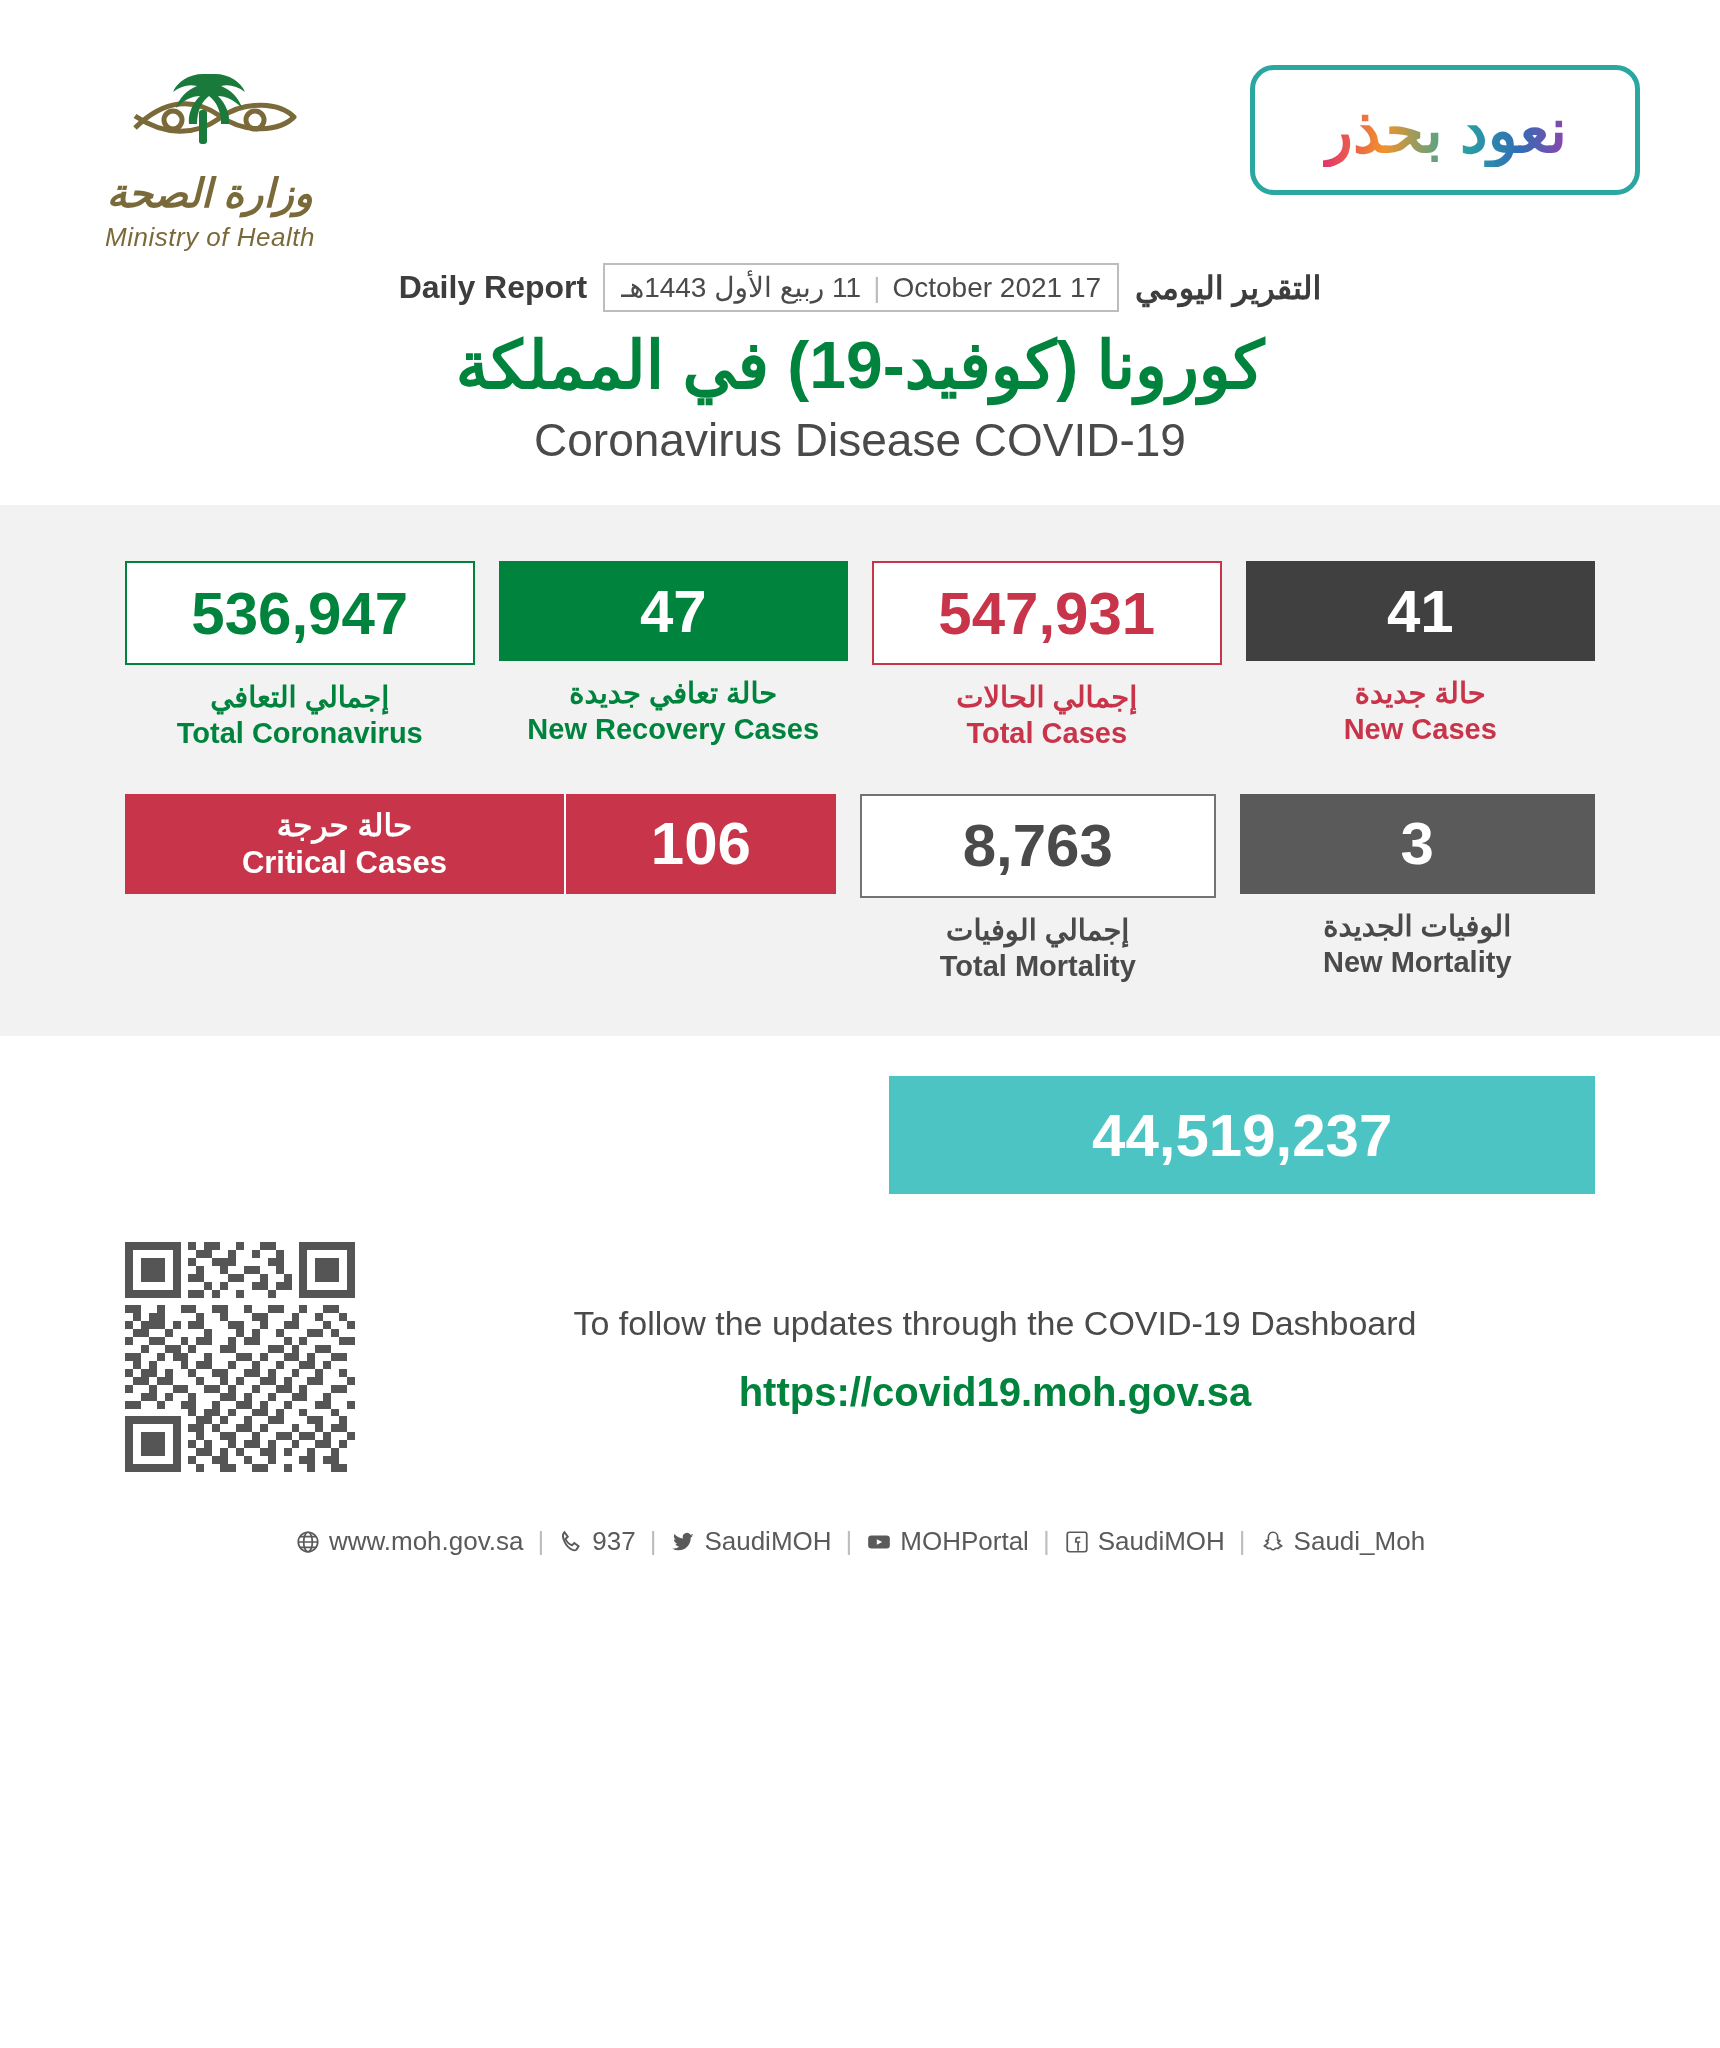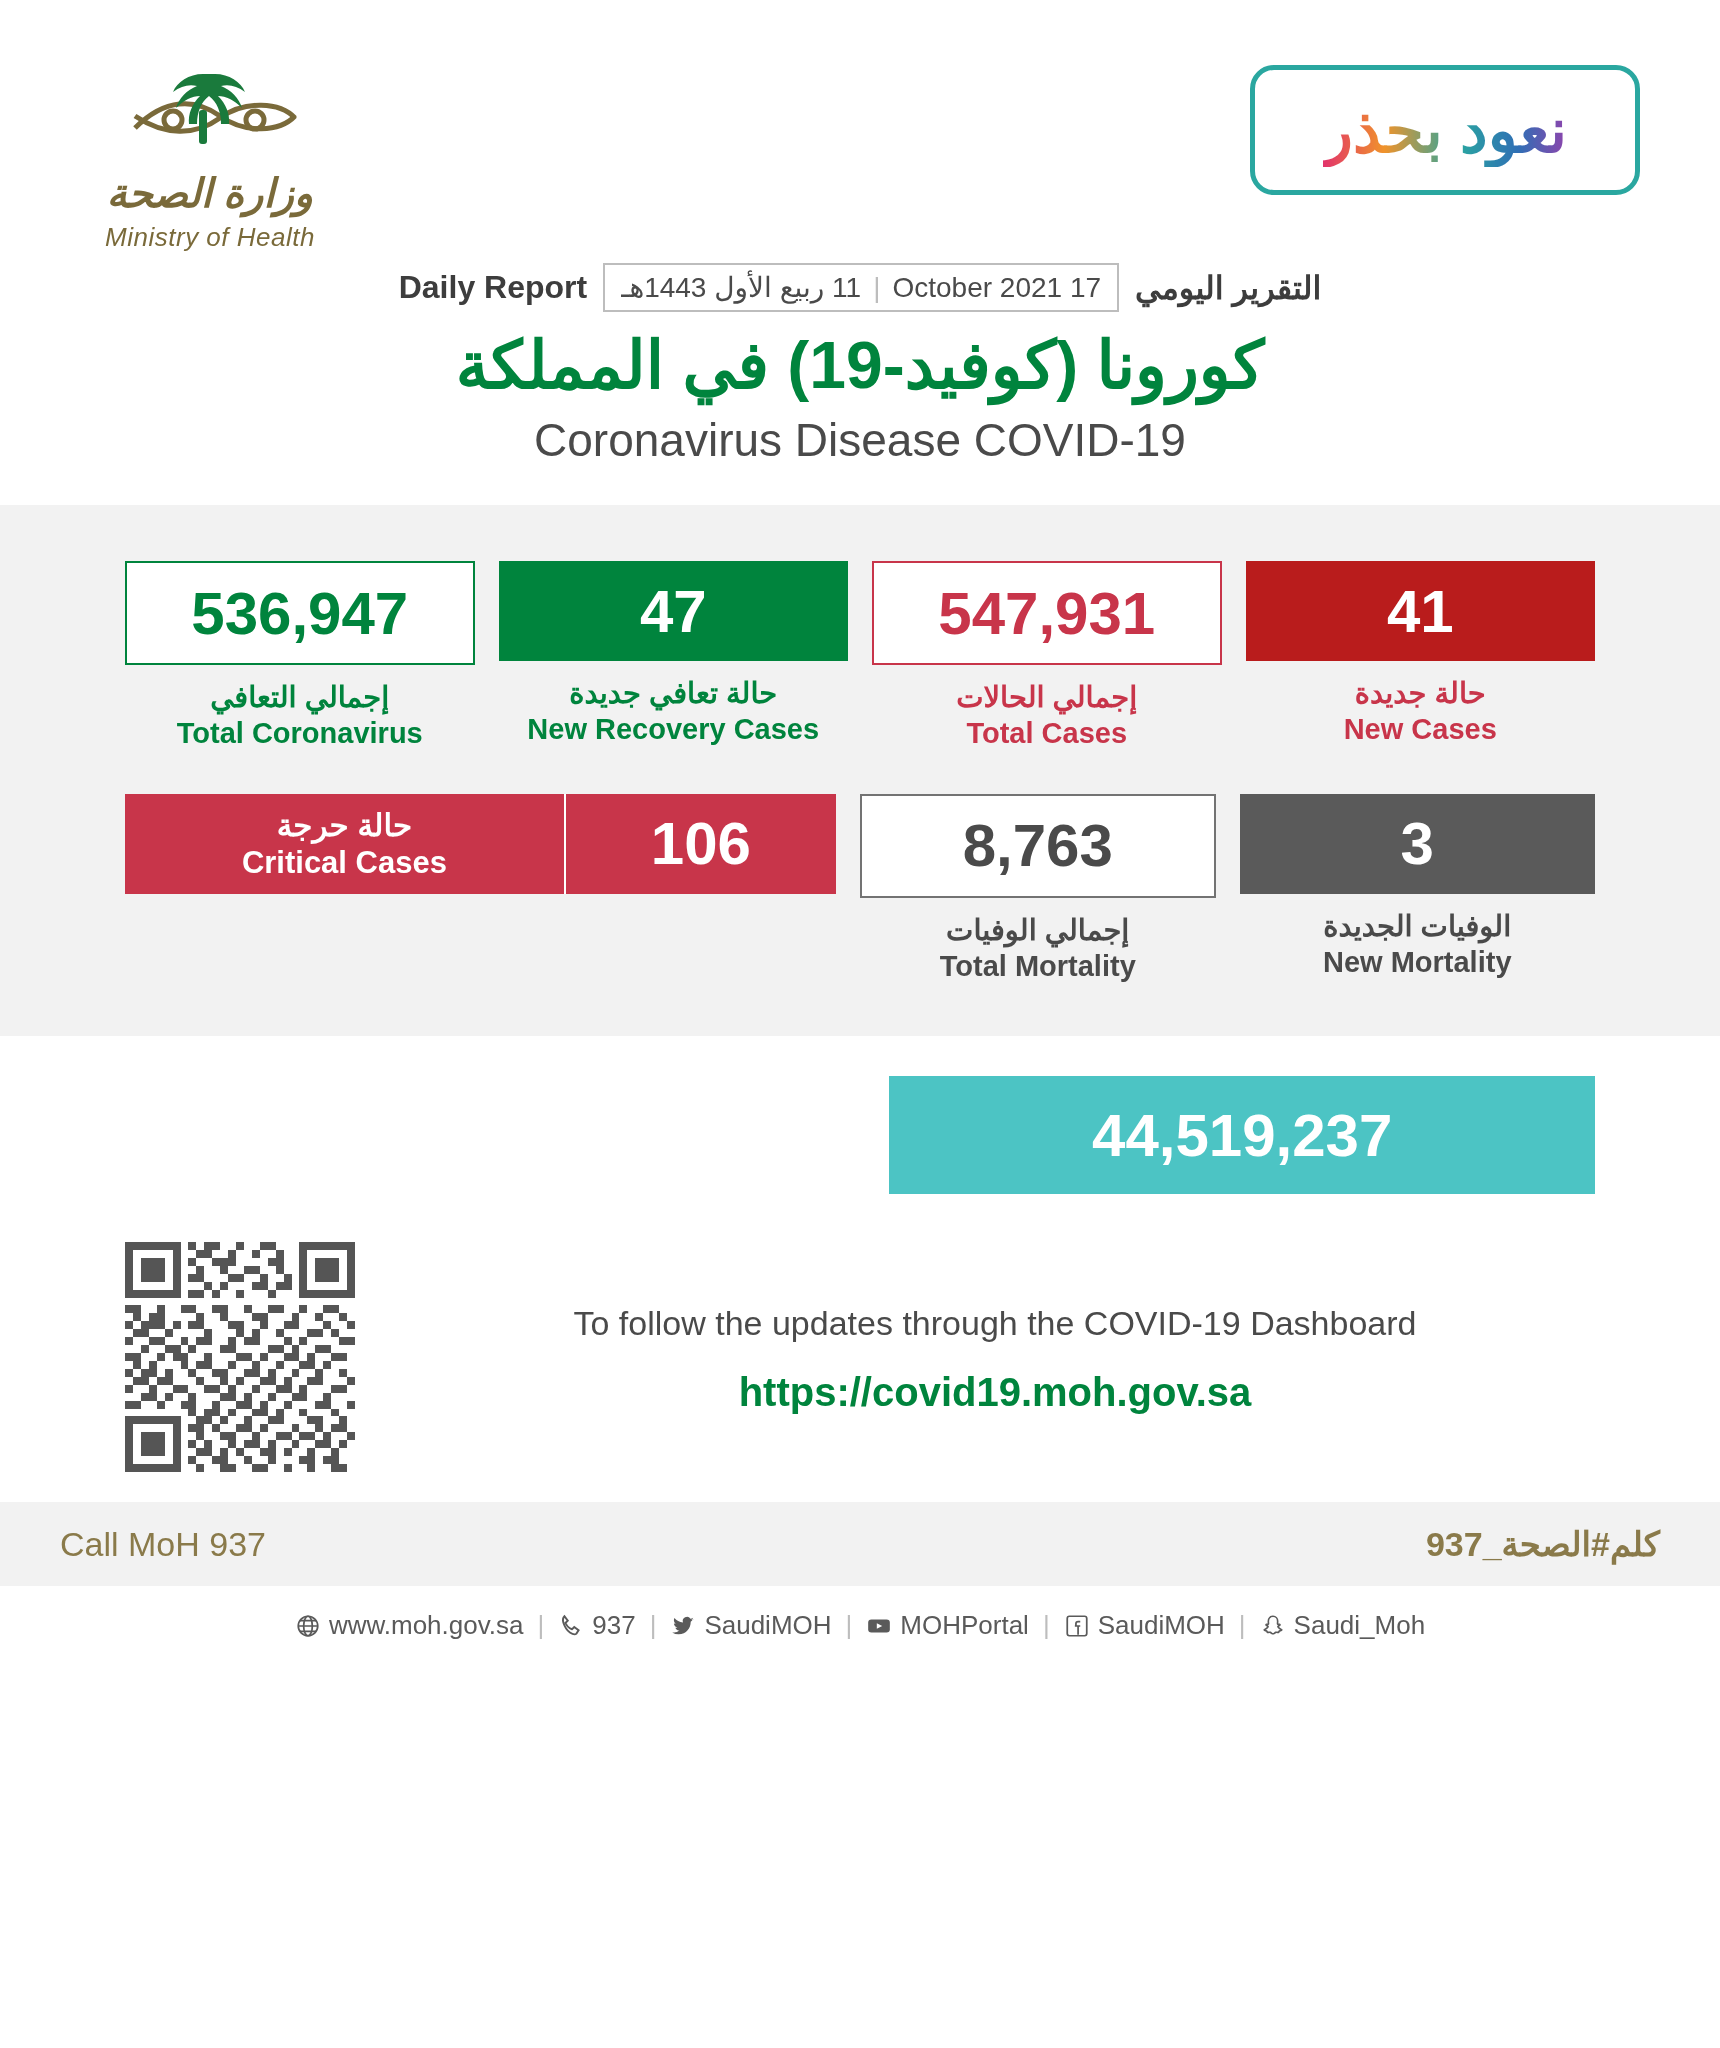--- a/index.html
+++ b/index.html
@@ -164,21 +164,21 @@
   .box-green {
     background: #00843d;
     color: #ffffff;
   }
   .box-white-red {
     background: #ffffff;
     border: 2px solid #c8354a;
     color: #c8354a;
   }
   .box-red {
-    background: #b91c1c;
+    background: #404040;
     color: #ffffff;
   }
   .box-white-grey {
     background: #ffffff;
     border: 2px solid #737373;
     color: #4a4a4a;
   }
   .box-grey {
     background: #5a5a5a;
     color: #ffffff;
@@ -696,24 +696,20 @@
             <rect x="26" y="28" width="2" height="1"></rect>
         </g>
       </svg>
     </div>
     <div class="dash-text">
       <div class="dash-en">To follow the updates through the COVID-19 Dashboard</div>
       <div class="dash-url">https://covid19.moh.gov.sa</div>
     </div>
   </div>
 
-  <div class="call-bar">
-    <div class="call-en">Call MoH 937</div>
-    <div class="call-ar">كلم#الصحة_937</div>
-  </div>
 
   <div class="footer">
     <div class="foot-item">
       <span class="ficon">
         <svg width="26" height="26" viewBox="0 0 24 24" fill="none" stroke="#5a5a5a" stroke-width="1.6">
           <circle cx="12" cy="12" r="9"></circle>
             <ellipse cx="12" cy="12" rx="4" ry="9"></ellipse>
             <path d="M3 12h18M4.5 7h15M4.5 17h15"></path>
         </svg>
       </span>

